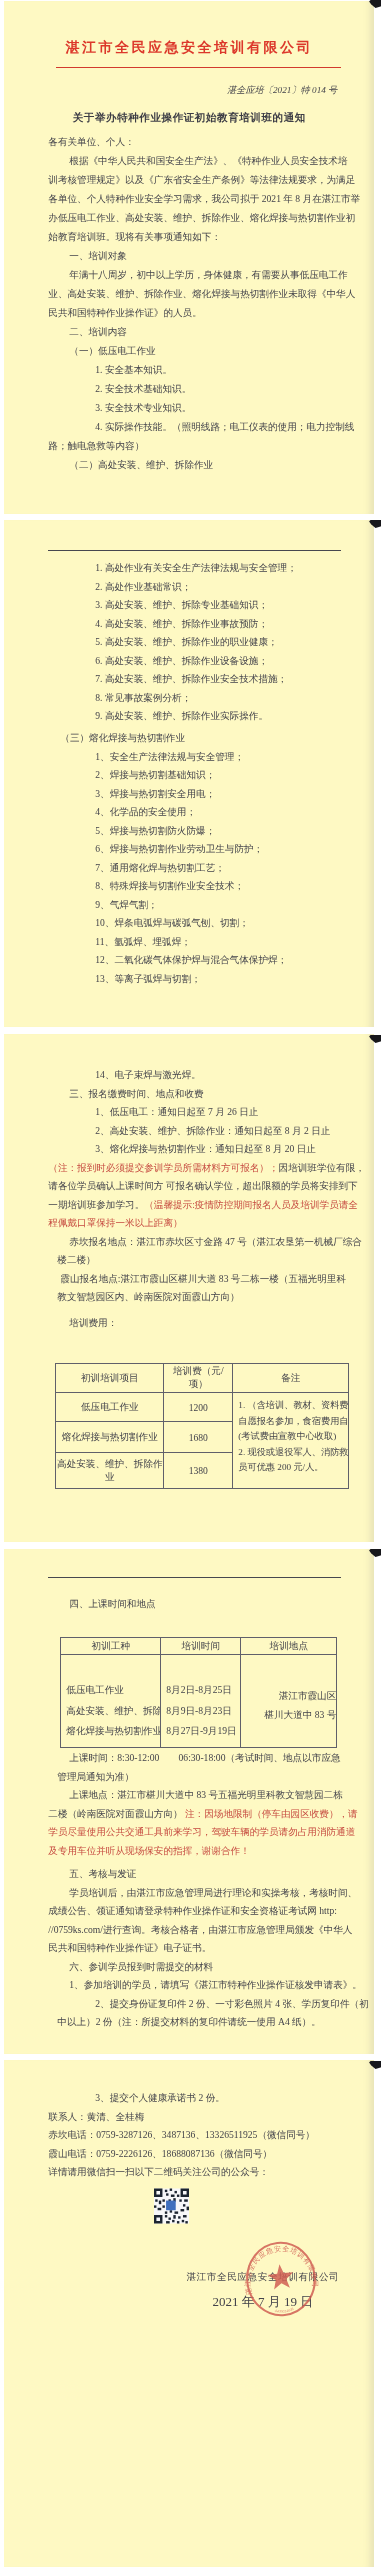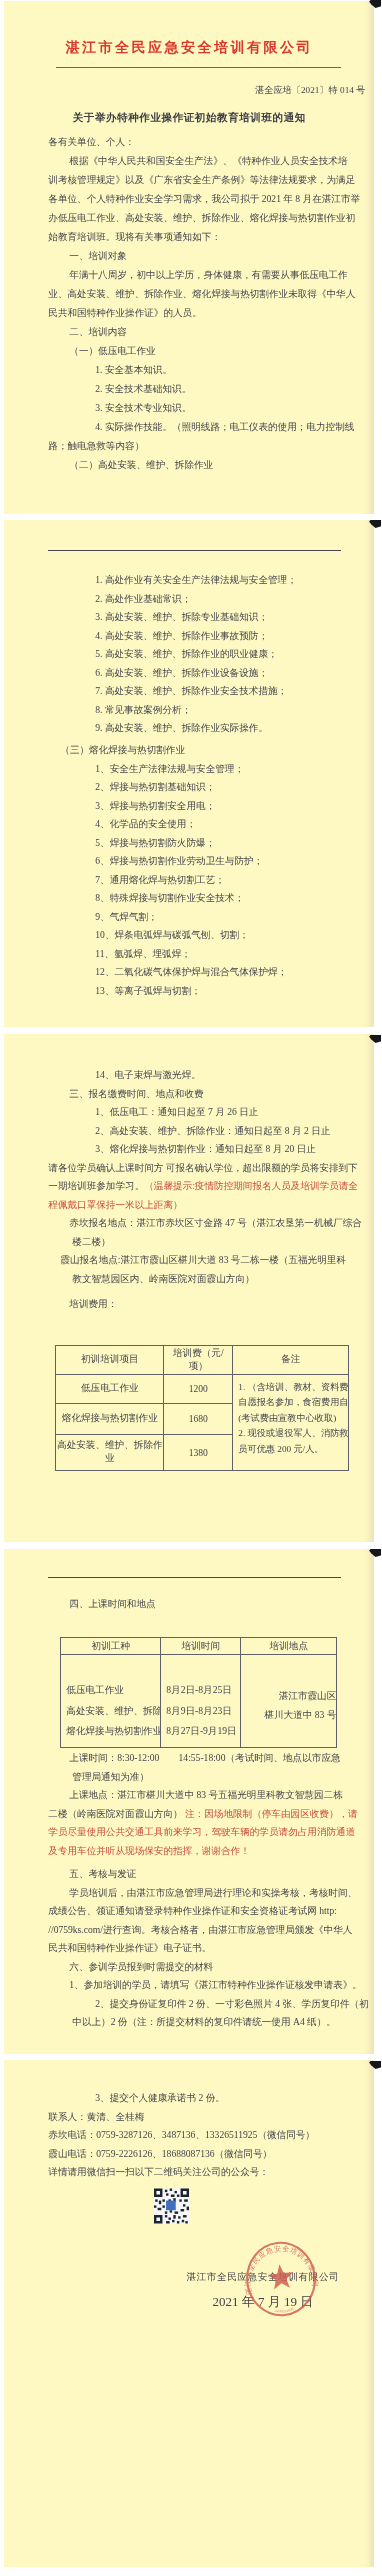--- a/index.html
+++ b/index.html
@@ -7,29 +7,29 @@
           font-family:"Liberation Serif","DejaVu Serif",serif;}
   .page{position:absolute;left:4.3px;width:370px;background:#fef9c3;overflow:hidden;
         box-shadow:inset -10px 0 7.4px -6.2px rgba(125,122,135,.18);}
   .fold{position:absolute;right:0.6px;width:12.3px;height:8px;background:#17171b;z-index:6;
         clip-path:polygon(12% 0,100% 0,100% 78%,52% 100%,18% 55%,0 18%);}
   
   .lh-title{margin-top:36px;text-align:center;font-size:14px;font-weight:bold;
             letter-spacing:2.5px;color:#dc382b;line-height:21px;}
   .red-rule{height:1.2px;background:#d23a2e;width:285px;margin:8.6px 0 0 52px;}
   .doc-no{margin-top:16px;height:12.3px;line-height:12.3px;text-align:right;
-          padding-right:9px;font-size:9.2px;color:#43434b;}
+          padding-right:37px;font-size:9.2px;color:#43434b;font-style:italic;}
   .notice-title{margin-top:13.6px;height:16px;line-height:16px;text-align:center;
                 font-size:10.5px;font-weight:bold;color:#3d3d45;letter-spacing:0.6px;}
   
   .lines{position:relative;}
   .ln{height:18.5px;line-height:18.5px;font-size:9.6px;color:#43434b;
       white-space:nowrap;padding-left:44px;}
   .pg1 .ln{height:19px;line-height:19px;}
-  .in1{padding-left:65px}.in2{padding-left:91px}.ina{padding-left:56px}.inc{padding-left:68px}
+  .in1{padding-left:65px}.in2{padding-left:91px}.ina{padding-left:56px}.inc{padding-left:53px}
   .red{color:#c64a40;}
   .hrule{height:1.2px;background:#47474f;width:293px;margin-left:44px;}
   
   table{border-collapse:collapse;color:#43434b;font-size:9.6px;table-layout:fixed;}
   td,th{border:0.6px solid #60606a;font-weight:normal;padding:0;overflow:hidden;}
   .fee-table{margin-left:51px;width:294px;border-radius:29px;}
   .fee-table th{height:28px;text-align:center;}
   .fee-table .r1 td{height:28px}.fee-table .r2 td{height:30px}.fee-table .r3 td{height:35px}
   .fee-table td{text-align:center;}
   .fee-table td.remark{vertical-align:top;text-align:left;padding:5px 3.7px 0 5px;}
@@ -76,21 +76,21 @@
         <div class="ln in2">2. 安全技术基础知识。</div>
         <div class="ln in2">3. 安全技术专业知识。</div>
         <div class="ln in2">4. 实际操作技能。（照明线路；电工仪表的使用；电力控制线</div>
         <div class="ln ">路；触电急救等内容）</div>
         <div class="ln in1">（二）高处安装、维护、拆除作业</div>
       </div>
   </div>
 
   <div class="page" style="top:520px;height:507px;">
     <div class="hrule" style="margin-top:30px;"></div>
-    <div class="lines" style="margin-top:20px;">
+    <div class="lines" style="margin-top:8px;">
         <div class="ln in2">1. 高处作业有关安全生产法律法规与安全管理；</div>
         <div class="ln in2">2. 高处作业基础常识；</div>
         <div class="ln in2">3. 高处安装、维护、拆除专业基础知识；</div>
         <div class="ln in2">4. 高处安装、维护、拆除作业事故预防；</div>
         <div class="ln in2">5. 高处安装、维护、拆除作业的职业健康；</div>
         <div class="ln in2">6. 高处安装、维护、拆除作业设备设施；</div>
         <div class="ln in2">7. 高处安装、维护、拆除作业安全技术措施；</div>
         <div class="ln in2">8. 常见事故案例分析；</div>
         <div class="ln in2">9. 高处安装、维护、拆除作业实际操作。</div>
         <div class="ln ina" style="margin-top: 3.7px;">（三）熔化焊接与热切割作业</div>
@@ -110,20 +110,21 @@
       </div>
   </div>
 
   <div class="page" style="top:1034px;height:508px;">
     <div class="lines" style="margin-top:32px;">
         <div class="ln in2">14、电子束焊与激光焊。</div>
         <div class="ln in1">三、报名缴费时间、地点和收费</div>
         <div class="ln in2">1、低压电工：通知日起至 7 月 26 日止</div>
         <div class="ln in2">2、高处安装、维护、拆除作业：通知日起至 8 月 2 日止</div>
         <div class="ln in2">3、熔化焊接与热切割作业：通知日起至 8 月 20 日止</div>
+        <div class="ln "><span class="red">（注：报到时必须提交参训学员所需材料方可报名）；</span><span>因培训班学位有限，</span></div>
         <div class="ln ">请各位学员确认上课时间方 可报名确认学位，超出限额的学员将安排到下</div>
         <div class="ln "><span>一期培训班参加学习。</span><span class="red">（温馨提示:疫情防控期间报名人员及培训学员请全</span></div>
         <div class="ln red">程佩戴口罩保持一米以上距离）</div>
         <div class="ln in1">赤坎报名地点：湛江市赤坎区寸金路 47 号（湛江农垦第一机械厂综合</div>
         <div class="ln inc">楼二楼）</div>
         <div class="ln ina">霞山报名地点:湛江市霞山区椹川大道 83 号二栋一楼（五福光明里科</div>
         <div class="ln inc">教文智慧园区内、岭南医院对面霞山方向）</div>
         <div class="ln in1" style="margin-top: 7.4px;">培训费用：</div>
       </div>
     <table class="fee-table" style="margin-top:31px;">
@@ -202,21 +203,21 @@
           <td>
               <div class="cell-center">
                 <div>湛江市霞山区</div>
                 <div>椹川大道中 83 号</div>
               </div>
             </td>
         </tr>
       </tbody>
     </table>
     <div class="lines" style="margin-top:1.2px;">
-        <div class="ln in1">上课时间：8:30-12:00　　14:55-18:00（考试时间、地点以市应急</div>
+        <div class="ln in1">上课时间：8:30-12:00　　06:30-18:00（考试时间、地点以市应急</div>
         <div class="ln inc">管理局通知为准）</div>
         <div class="ln in1">上课地点：湛江市椹川大道中 83 号五福光明里科教文智慧园二栋</div>
         <div class="ln "><span>二楼（岭南医院对面霞山方向）</span><span class="red"> 注：因场地限制（停车由园区收费），请</span></div>
         <div class="ln red">学员尽量使用公共交通工具前来学习，驾驶车辆的学员请勿占用消防通道</div>
         <div class="ln red">及专用车位并听从现场保安的指挥，谢谢合作！</div>
         <div class="ln in1" style="margin-top: 5px;">五、考核与发证</div>
         <div class="ln in1">学员培训后，由湛江市应急管理局进行理论和实操考核，考核时间、</div>
         <div class="ln ">成绩公告、领证通知请登录特种作业操作证和安全资格证考试网 http:</div>
         <div class="ln ">//0759ks.com/进行查询。考核合格者，由湛江市应急管理局颁发《中华人</div>
         <div class="ln ">民共和国特种作业操作证》电子证书。</div>

